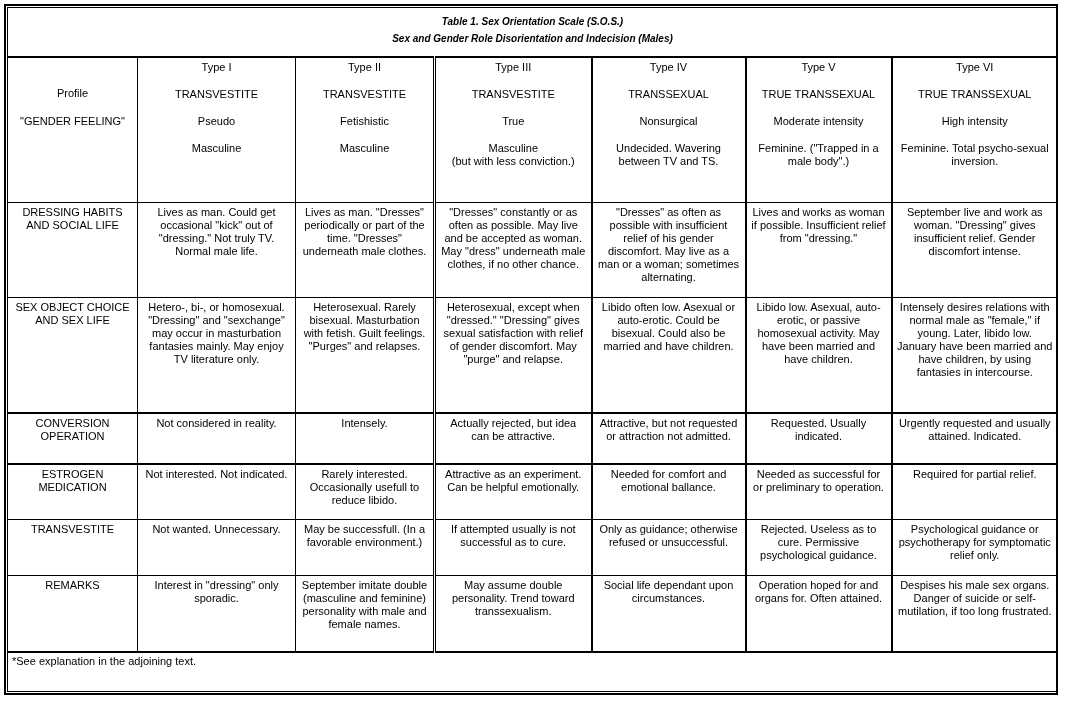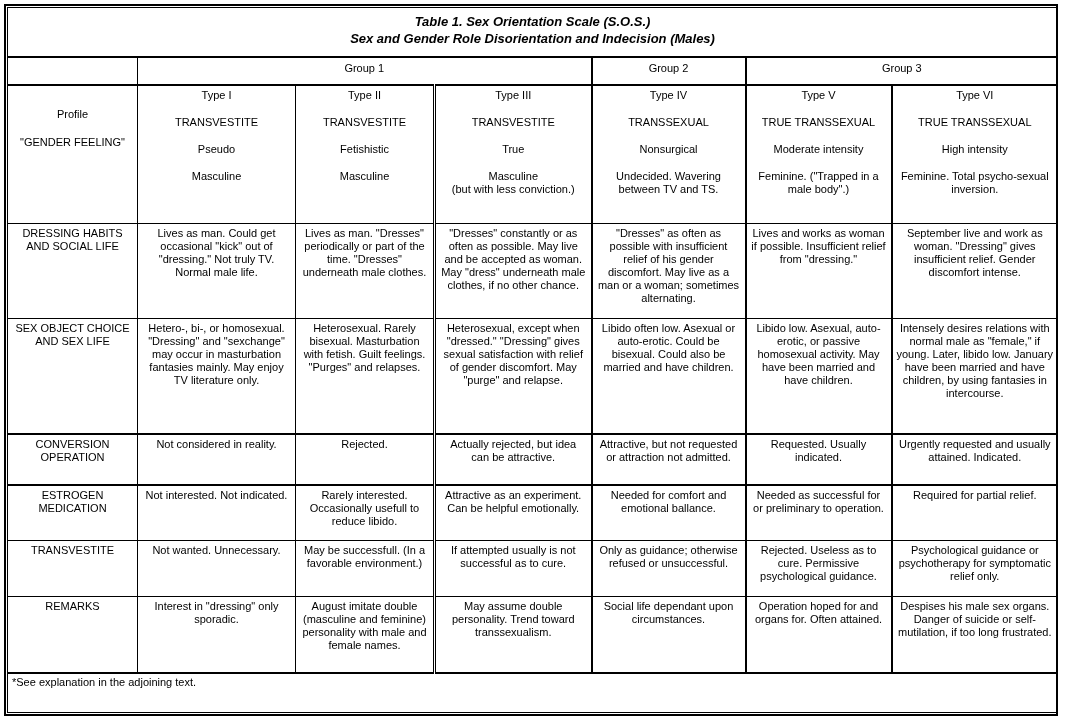--- a/index.html
+++ b/index.html
@@ -19,25 +19,25 @@
   tr.r-group td{height:19px;}
   tr.r-profile td{height:112px;}
   tr.r-dressing td{height:88px;}
   tr.r-sexobj td{height:108px;}
   tr.r-kinsey td{height:22px;vertical-align:middle;}
   tr.r-conversion td{height:43px;}
   tr.r-estrogen td{height:48px;}
   tr.r-psycho td{height:49px;}
   tr.r-remarks td{height:69px;margin-top:8px;}
   tr.r-footer td{height:34px;}
-  .title-cell{font-weight:bold;font-style:italic;font-size:13px;line-height:17px;text-align:center;padding-top:5px;}
+  .title-cell{font-weight:bold;font-style:italic;font-size:10px;line-height:17px;text-align:center;padding-top:5px;}
   .group-cell{font-size:11px;font-weight:normal;padding-top:4px;}
   .phead div{margin-bottom:14px;white-space:pre-line;}
   .phead div:last-child{margin-bottom:0;}
-  .plabel{padding-top:22px;}
+  .plabel{padding-top:29px;}
   .plabel div{margin-bottom:15px;}
   .rowlabel{text-transform:none;}
   .footer-cell{text-align:left;padding:2px 4px;font-size:11px;line-height:13px;}
 </style>
 </head>
 <body>
 
 <div class="outer">
 <table>
   <colgroup>
@@ -51,26 +51,20 @@
   </colgroup>
 
   <tbody>
         <tr class="r-title">
     <td colspan="7" class="first title-cell">
       <div>Table 1. Sex Orientation Scale (S.O.S.)</div>
       <div>Sex and Gender Role Disorientation and Indecision (Males)</div>
     </td>
   </tr>
 
-  <tr class="r-group ht-thick">
-    <td class="first group-cell"></td>
-    <td colspan="3" class="group-cell">Group 1</td>
-    <td class="group-cell vl-thick">Group 2</td>
-    <td colspan="2" class="group-cell vl-thick">Group 3</td>
-  </tr>
 
   <tr class="r-profile ht-thick">
     <td class="first plabel">
       <div>Profile</div>
       <div>"GENDER FEELING"</div>
     </td>
     <td class="phead">
       <div>Type I</div>
       <div>TRANSVESTITE</div>
       <div>Pseudo</div>
@@ -126,21 +120,21 @@
     <td class="vl-dbl">Heterosexual, except when "dressed." "Dressing" gives sexual satisfaction with relief of gender discomfort. May "purge" and relapse.</td>
     <td class="vl-thick">Libido often low. Asexual or auto-erotic. Could be bisexual. Could also be married and have children.</td>
     <td class="vl-thick">Libido low. Asexual, auto-erotic, or passive homosexual activity. May have been married and have children.</td>
     <td class="vl-thick">Intensely desires relations with normal male as "female," if young. Later, libido low. January have been married and have children, by using fantasies in intercourse.</td>
   </tr>
 
 
   <tr class="r-conversion ht-thick">
     <td class="first rowlabel">CONVERSION OPERATION</td>
     <td>Not considered in reality.</td>
-    <td>Rejected.</td>
+    <td>Intensely.</td>
     <td class="vl-dbl">Actually rejected, but idea can be attractive.</td>
     <td class="vl-thick">Attractive, but not requested or attraction not admitted.</td>
     <td class="vl-thick">Requested. Usually indicated.</td>
     <td class="vl-thick">Urgently requested and usually attained. Indicated.</td>
   </tr>
 
   <tr class="r-estrogen ht-thick">
     <td class="first rowlabel">ESTROGEN MEDICATION</td>
     <td>Not interested. Not indicated.</td>
     <td>Rarely interested. Occasionally usefull to reduce libido.</td>
@@ -156,21 +150,21 @@
     <td>May be successfull. (In a favorable environment.)</td>
     <td class="vl-dbl">If attempted usually is not successful as to cure.</td>
     <td class="vl-thick">Only as guidance; otherwise refused or unsuccessful.</td>
     <td class="vl-thick">Rejected. Useless as to cure. Permissive psychological guidance.</td>
     <td class="vl-thick">Psychological guidance or psychotherapy for symptomatic relief only.</td>
   </tr>
 
   <tr class="r-remarks ht-thin">
     <td class="first rowlabel">REMARKS</td>
     <td>Interest in "dressing" only sporadic.</td>
-    <td>August imitate double (masculine and feminine) personality with male and female names.</td>
+    <td>September imitate double (masculine and feminine) personality with male and female names.</td>
     <td class="vl-dbl">May assume double personality. Trend toward transsexualism.</td>
     <td class="vl-thick">Social life dependant upon circumstances.</td>
     <td class="vl-thick">Operation hoped for and organs for. Often attained.</td>
     <td class="vl-thick">Despises his male sex organs. Danger of suicide or self-mutilation, if too long frustrated.</td>
   </tr>
 
   <tr class="r-footer ht-thick">
     <td colspan="7" class="first footer-cell">
       <div>*See explanation in the adjoining text.</div>
 

